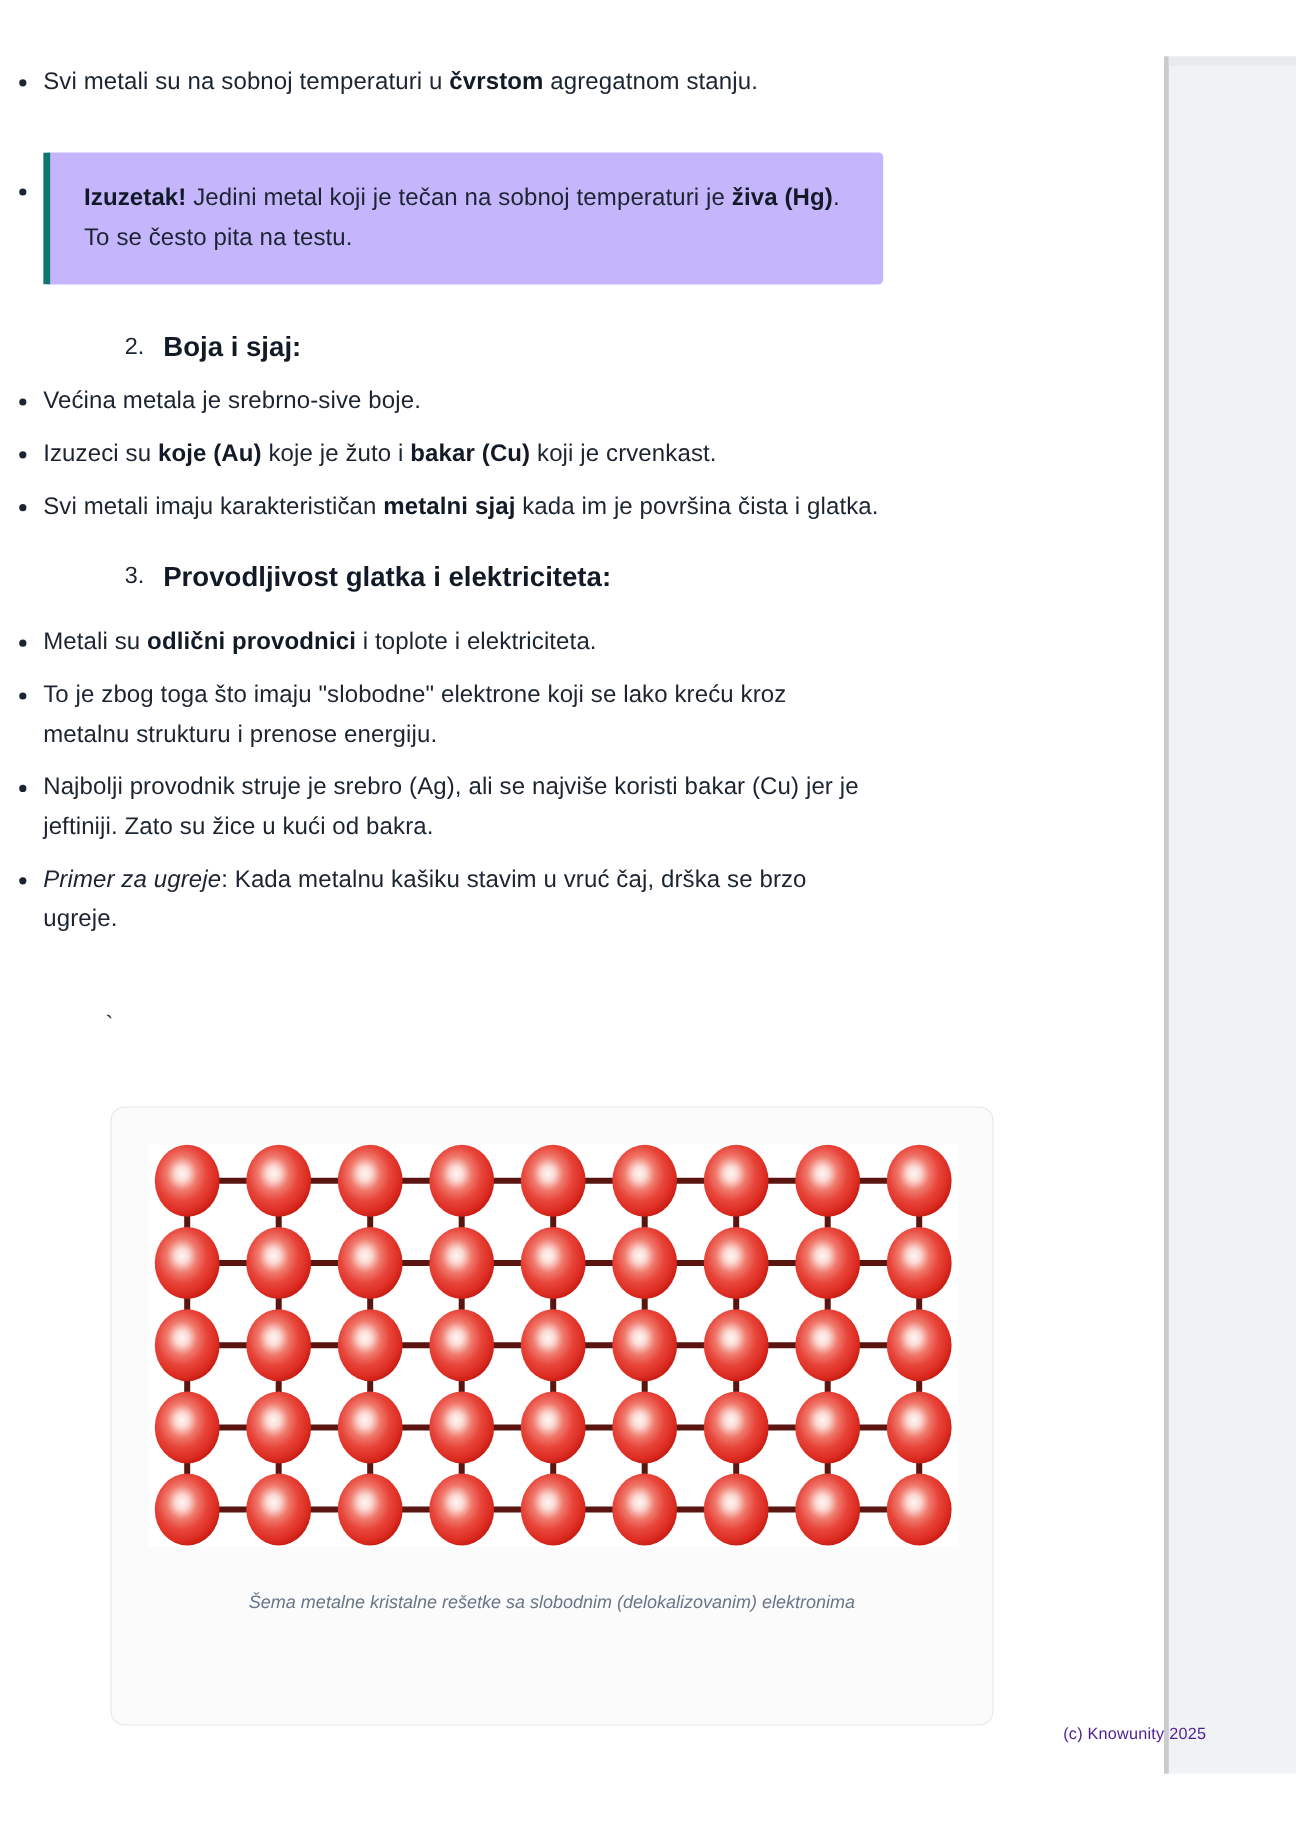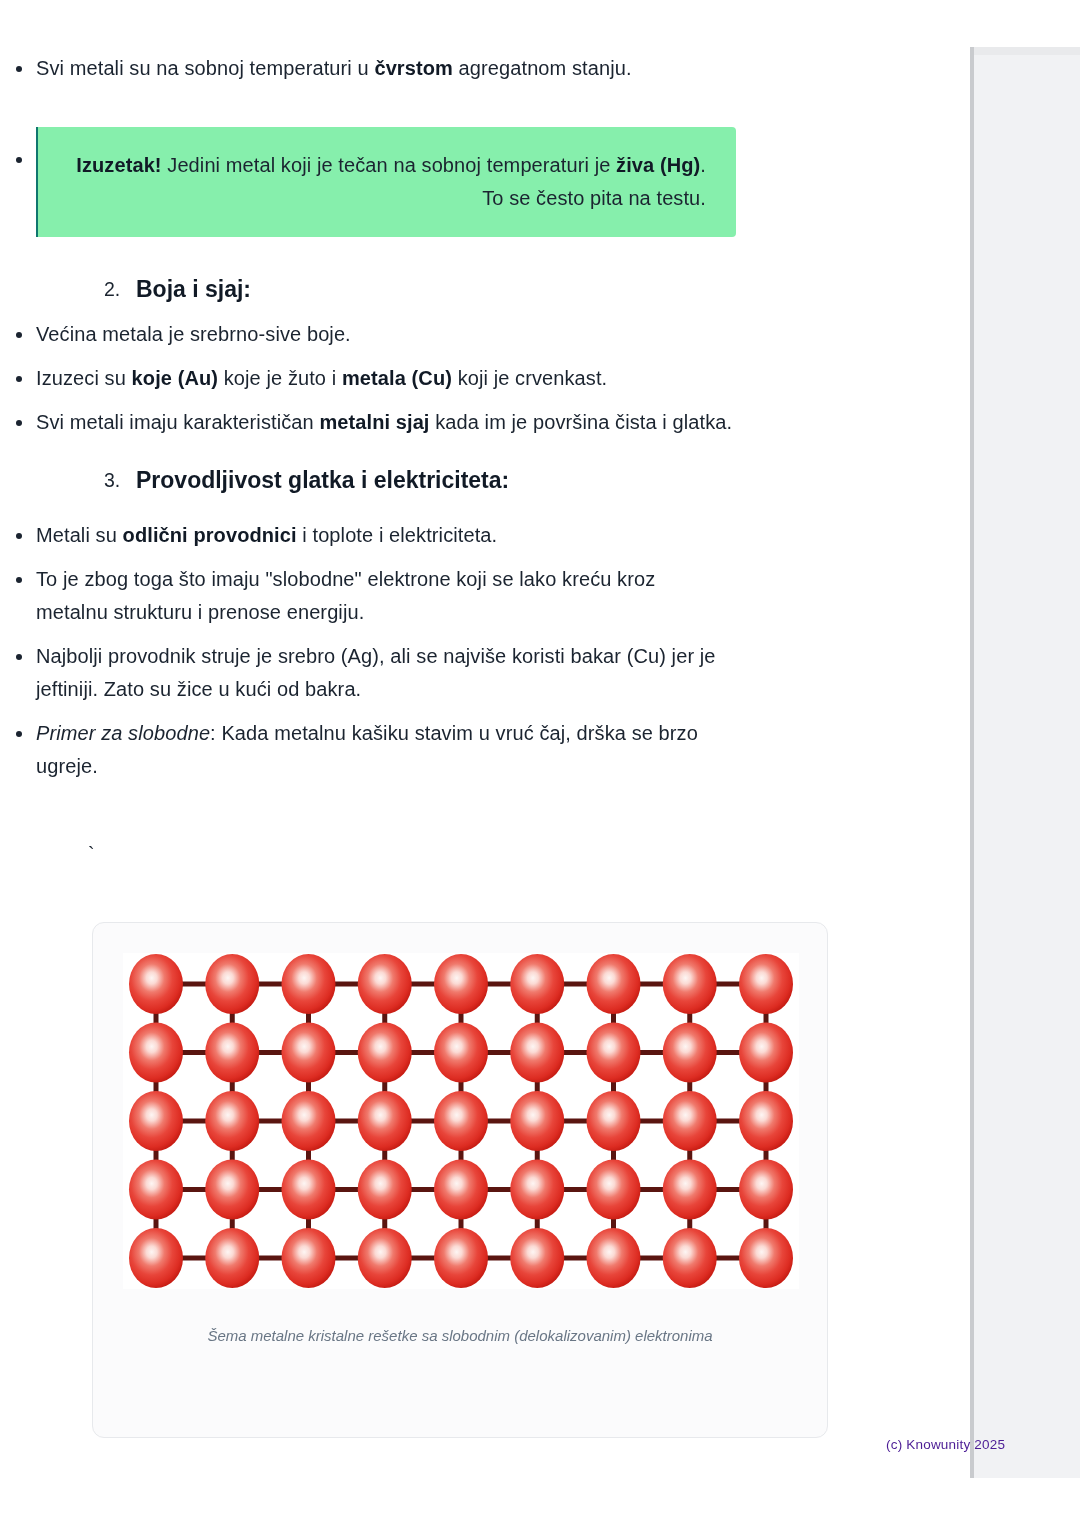--- a/index.html
+++ b/index.html
@@ -78,25 +78,24 @@
   }
   .numrow .htxt { font-weight: 700; font-size: 23px; line-height: 33px; color: #111a26; }
 
   
   .callout-row { position: relative; padding-left: 36px; }
   .callout-row > .dot {
     position: absolute; left: 16px; top: 30px;
     width: 6px; height: 6px; border-radius: 50%; background: #1b2430;
   }
   .callout {
-    background: #86efac;
-    border-left: 2px solid #0f766e;
+    background: #c4b5fd;
+    border-left: 6px solid #0f766e;
     padding: 22px 26px 22px 28px;
     border-radius: 0 4px 4px 0;
-    text-align: right;
   }
 
   
   #stray-tick {
     position: absolute;
     left: 88px; top: 838px;
     font-size: 19.5px;
     color: #1b2430;
     line-height: 33px;
   }
@@ -169,21 +168,21 @@
       <span class="htxt">Boja i sjaj:</span>
     </div>
 
     <div class="bul" style="margin-top:12px;">
       <span class="dot"></span>
       <div class="txt" style="max-width:690px;"><span>Većina metala je srebrno-sive boje.</span></div>
     </div>
 
     <div class="bul" style="margin-top:11px;">
       <span class="dot"></span>
-      <div class="txt" style="max-width:720px;"><span>Izuzeci su </span><b>koje (Au)</b><span> koje je žuto i </span><b>metala (Cu)</b><span> koji je crvenkast.</span></div>
+      <div class="txt" style="max-width:720px;"><span>Izuzeci su </span><b>koje (Au)</b><span> koje je žuto i </span><b>bakar (Cu)</b><span> koji je crvenkast.</span></div>
     </div>
 
     <div class="bul" style="margin-top:11px;">
       <span class="dot"></span>
       <div class="txt" style="max-width:700px;"><span>Svi metali imaju karakterističan </span><b>metalni sjaj</b><span> kada im je površina čista i glatka.</span></div>
     </div>
 
     <div class="numrow" style="margin-top:25px; margin-left:104px;">
       <span class="num">3.</span>
       <span class="htxt">Provodljivost glatka i elektriciteta:</span>
@@ -199,21 +198,21 @@
       <div class="txt" style="max-width:672px;"><span>To je zbog toga što imaju "slobodne" elektrone koji se lako kreću kroz metalnu strukturu i prenose energiju.</span></div>
     </div>
 
     <div class="bul" style="margin-top:11px;">
       <span class="dot"></span>
       <div class="txt" style="max-width:716px;"><span>Najbolji provodnik struje je srebro (Ag), ali se najviše koristi bakar (Cu) jer je jeftiniji. Zato su žice u kući od bakra.</span></div>
     </div>
 
     <div class="bul" style="margin-top:11px;">
       <span class="dot"></span>
-      <div class="txt" style="max-width:700px;"><i>Primer za slobodne</i><span>: Kada metalnu kašiku stavim u vruć čaj, drška se brzo ugreje.</span></div>
+      <div class="txt" style="max-width:700px;"><i>Primer za ugreje</i><span>: Kada metalnu kašiku stavim u vruć čaj, drška se brzo ugreje.</span></div>
     </div>
 
   </div>
 
   <div id="stray-tick">`</div>
 
   <div id="figure-card">
     <div id="lattice-wrap">
       <svg id="lattice" viewBox="0 0 676 336">
         <defs>

